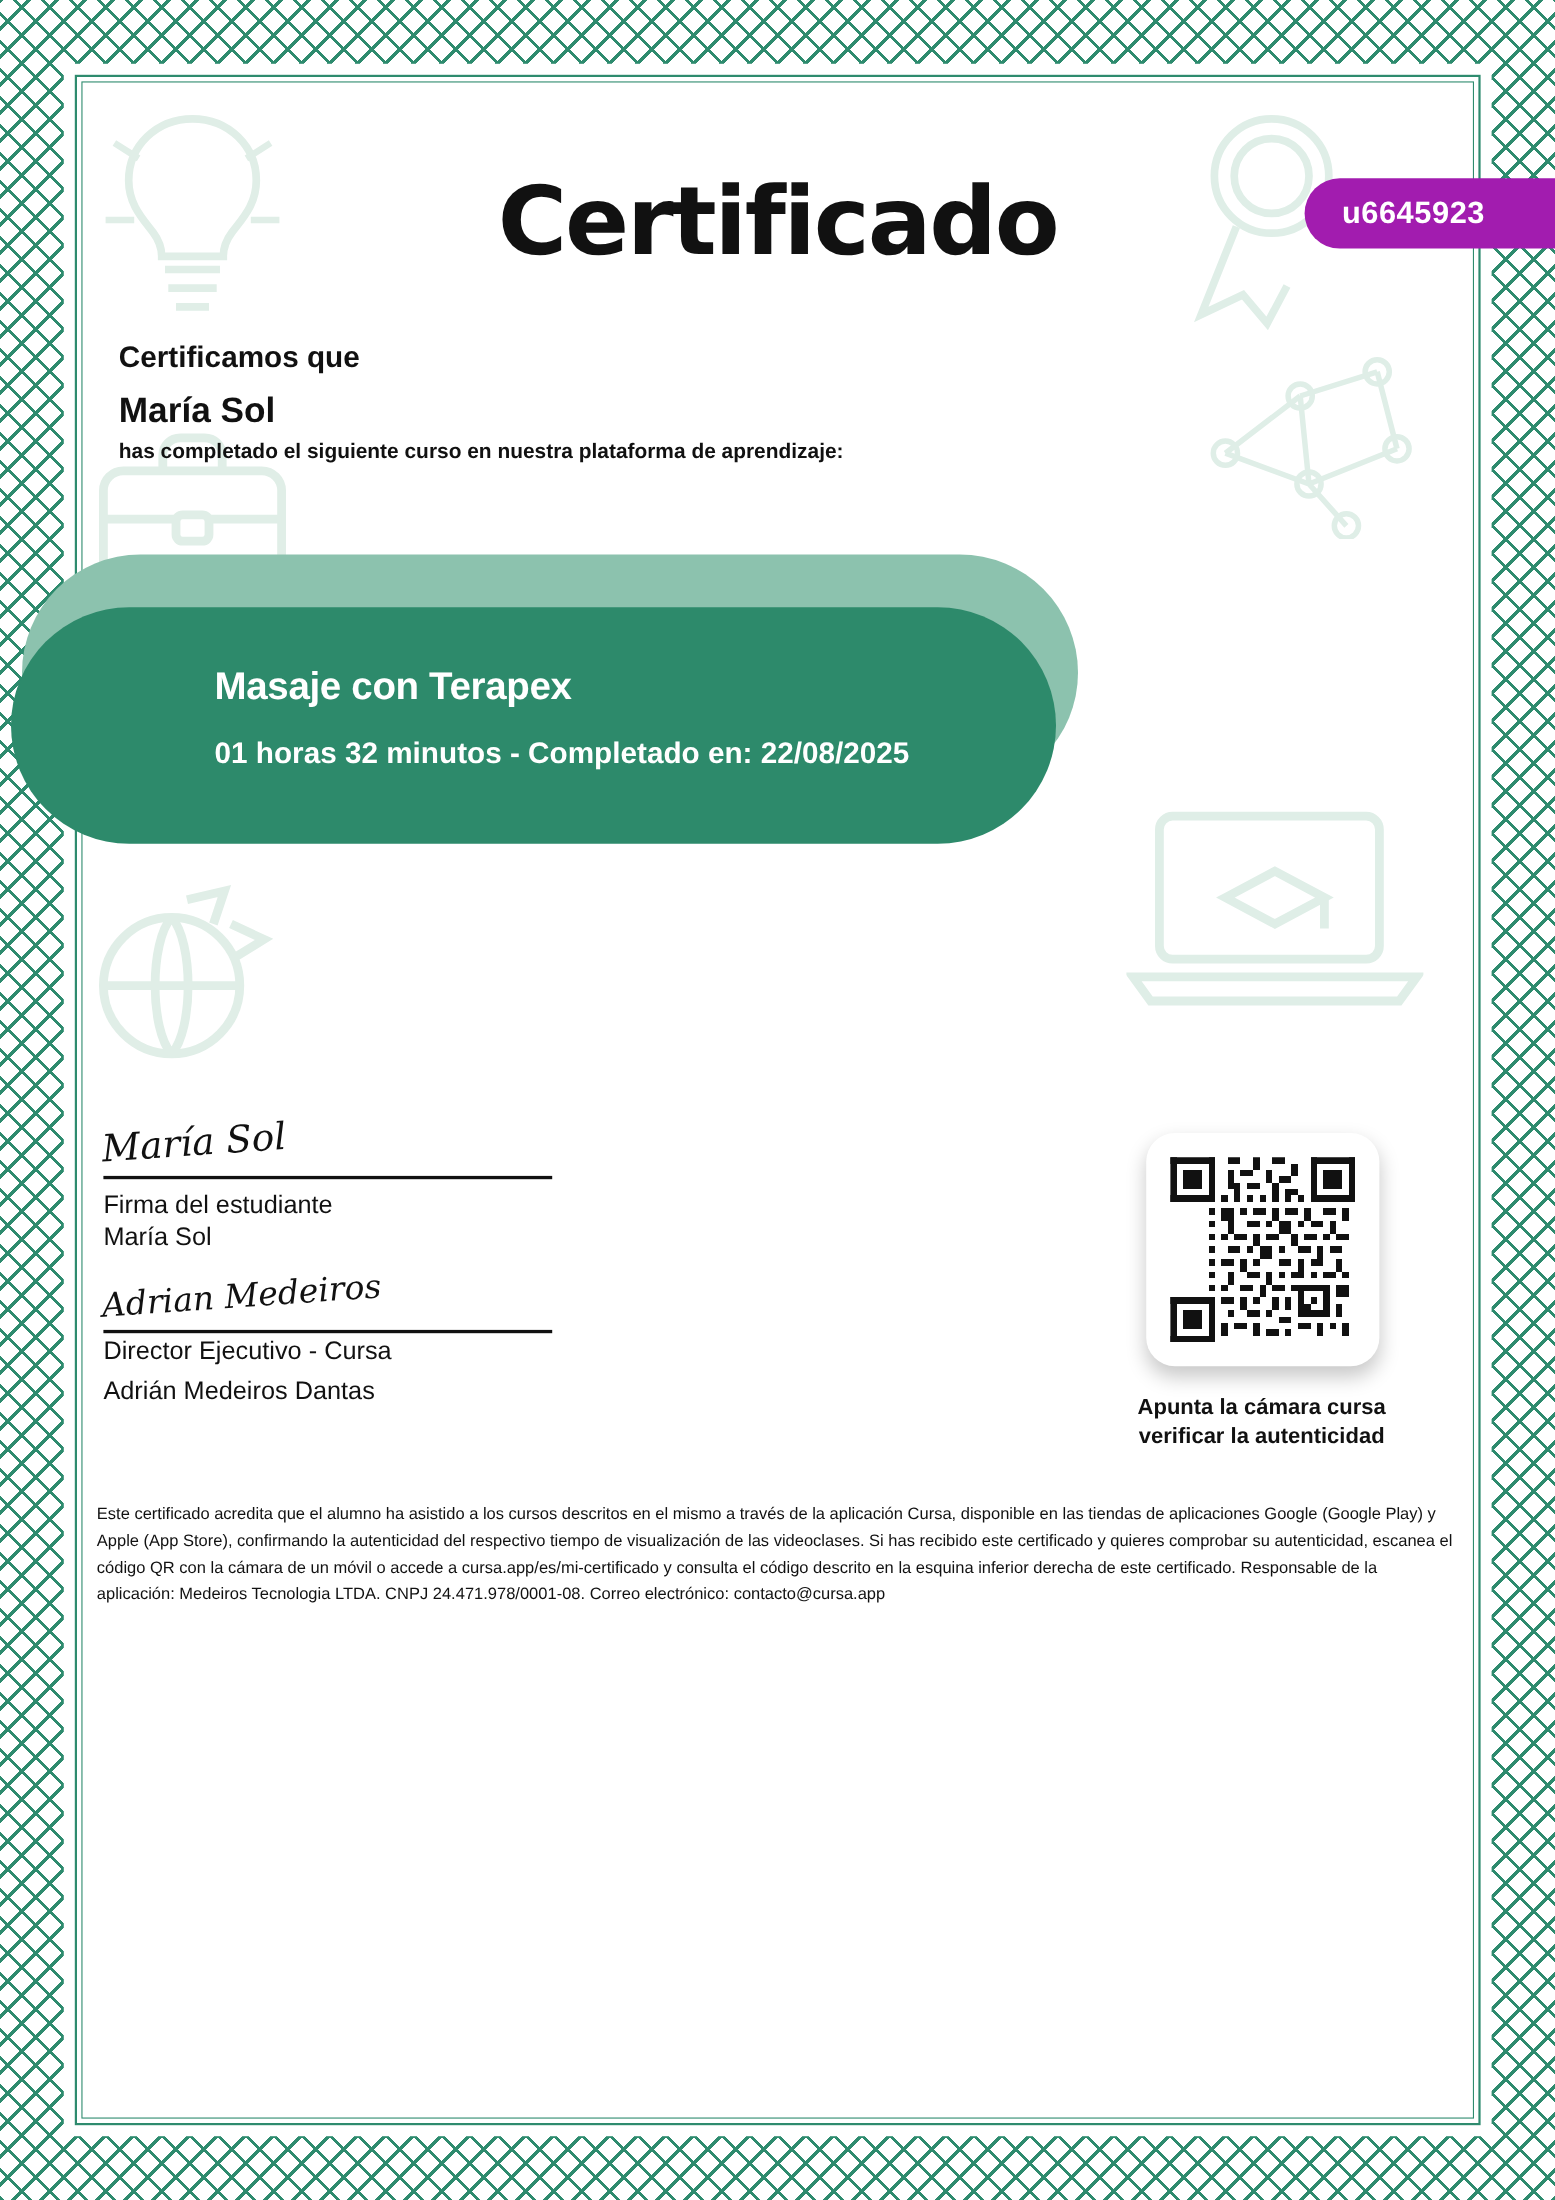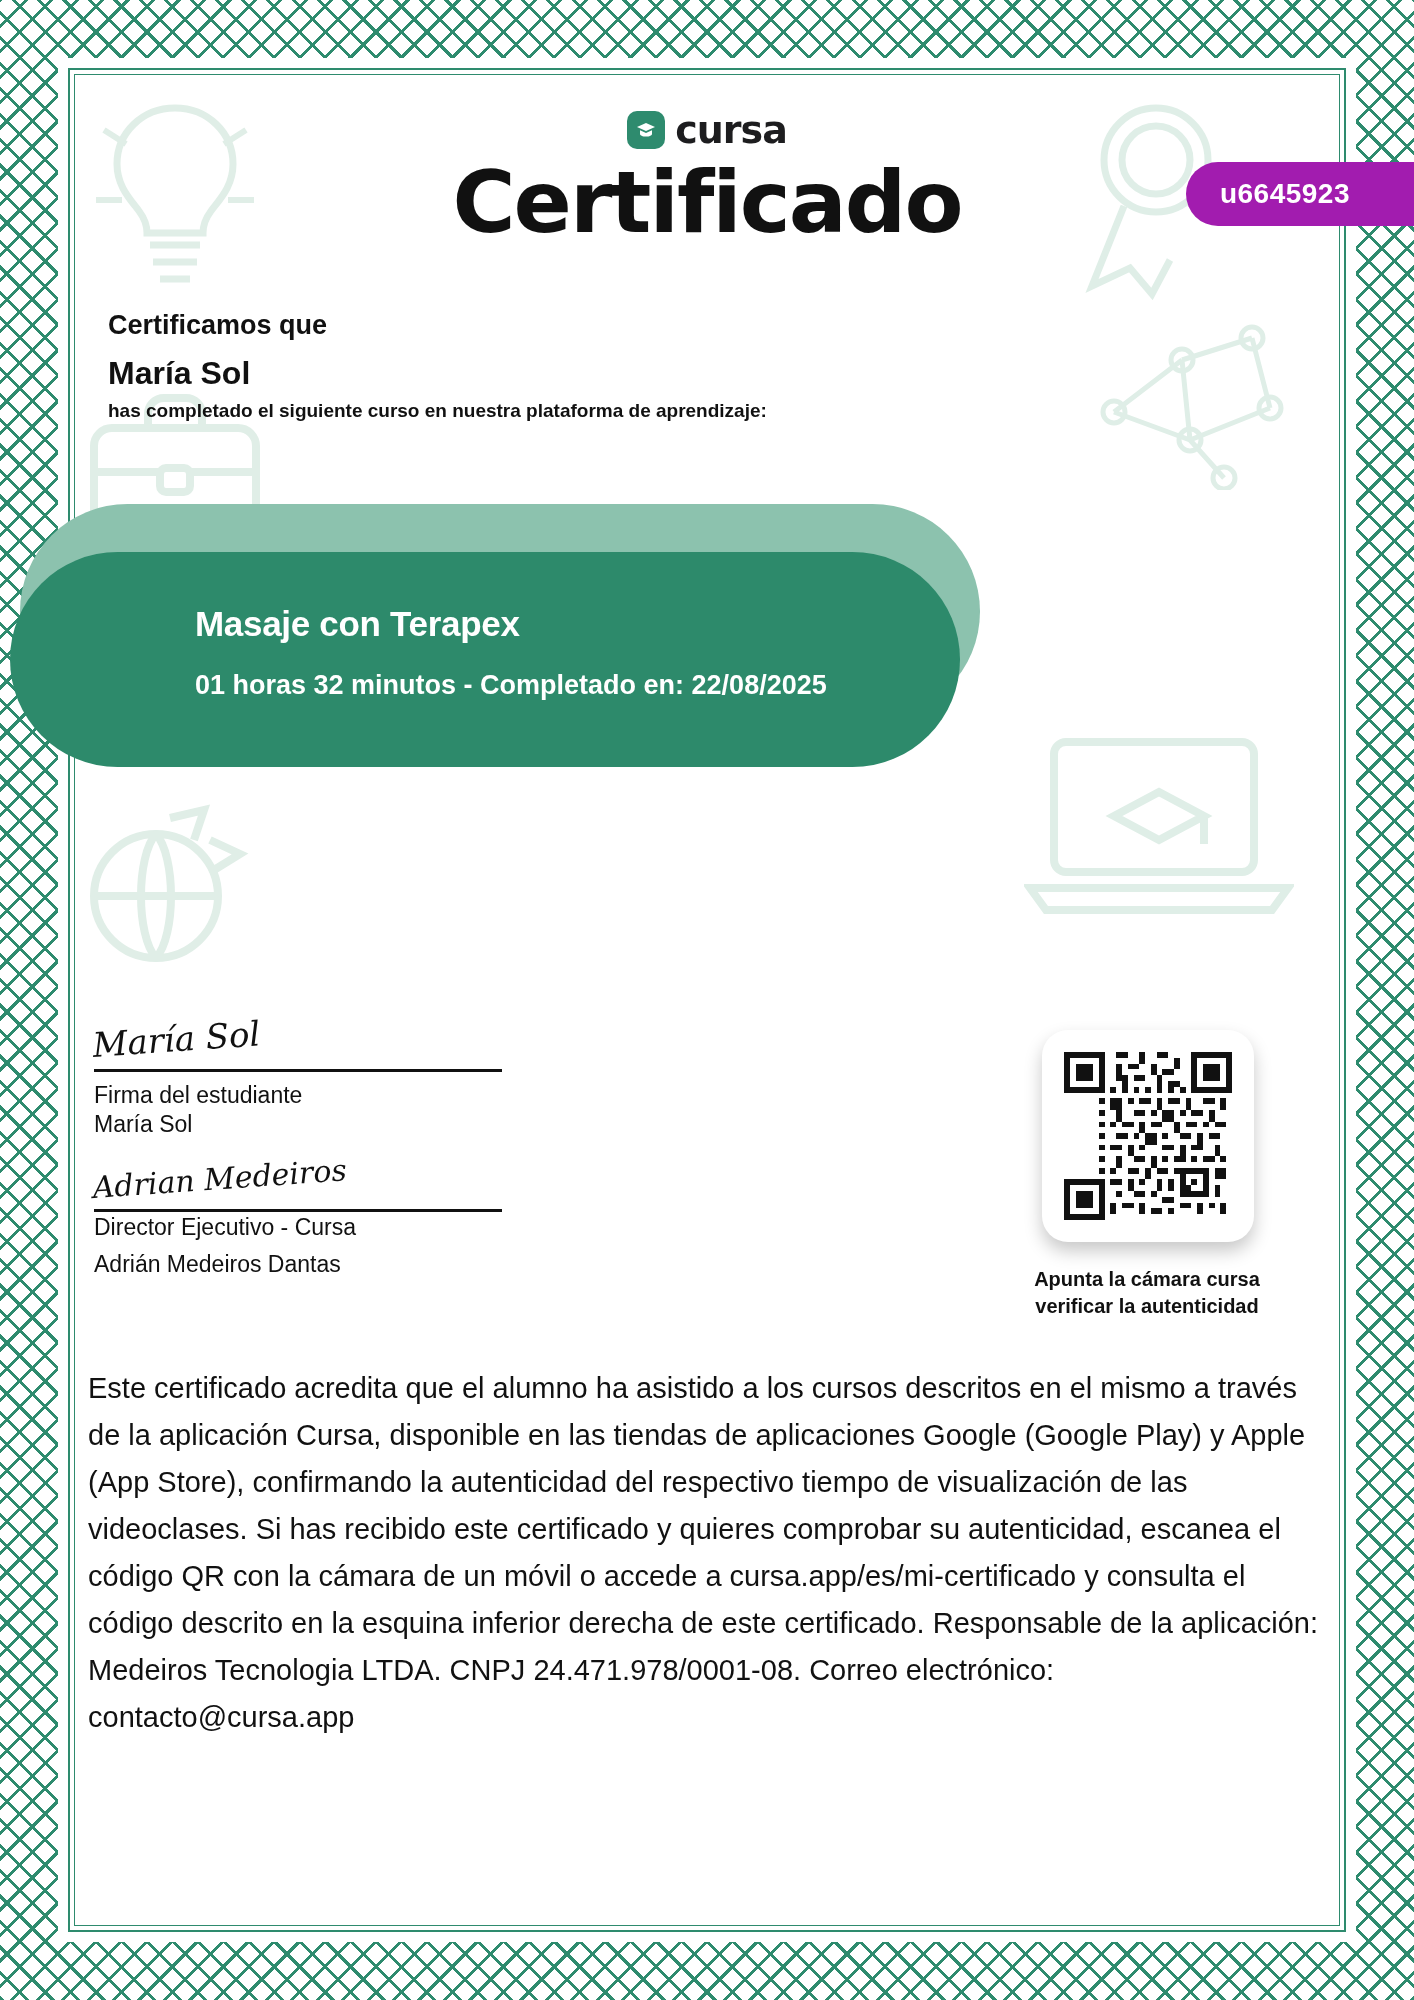--- a/index.html
+++ b/index.html
@@ -159,21 +159,21 @@
   }
   .qr { width: 168px; height: 168px; }
   .qr-caption {
     position: absolute; right: 42px; top: 1186px; width: 290px;
     text-align: center; font-size: 20px; font-weight: 700; color: #111; line-height: 1.35;
   }
 
   
   .footer {
     position: absolute; left: 8px; right: 8px; top: 1285px;
-    font-size: 29px; line-height: 1.62; color: #111;
+    font-size: 15px; line-height: 1.62; color: #111;
     text-align: left;
   }
 </style>
 </head>
 <body>
 
 <div class="cert">
 
   <div class="border-pattern"></div>
   <div class="border-mask"></div>
@@ -229,28 +229,20 @@
     </div>
 
     <div class="wm" style="right:100px; top:10px;">
       <svg width="170" height="210" viewBox="0 0 170 210" fill="none" stroke="#dfeee7" stroke-width="7">
         <circle cx="92" cy="70" r="52"></circle>
         <circle cx="92" cy="70" r="34"></circle>
         <path d="M60 116L28 196l38-18 22 26 18-34"></path>
       </svg>
     </div>
 
-    <div class="logo-row">
-      <div class="logo-badge">
-        <svg width="24" height="24" viewBox="0 0 24 24" fill="#ffffff">
-          <path d="M12 5L3 9l9 4 9-4-9-4zm-6 7.2V16c0 1.4 2.7 2.6 6 2.6s6-1.2 6-2.6v-3.8l-6 2.7-6-2.7z"></path>
-        </svg>
-      </div>
-      <div class="logo-text">cursa</div>
-    </div>
 
     <div class="title">Certificado</div>
 
     <div class="code-pill">u6645923</div>
 
     <div class="certify-block">
       <div class="certify-line1">
         <span class="certify-lead">Certificamos que</span>
         <span class="student-name">María Sol</span>
       </div>

